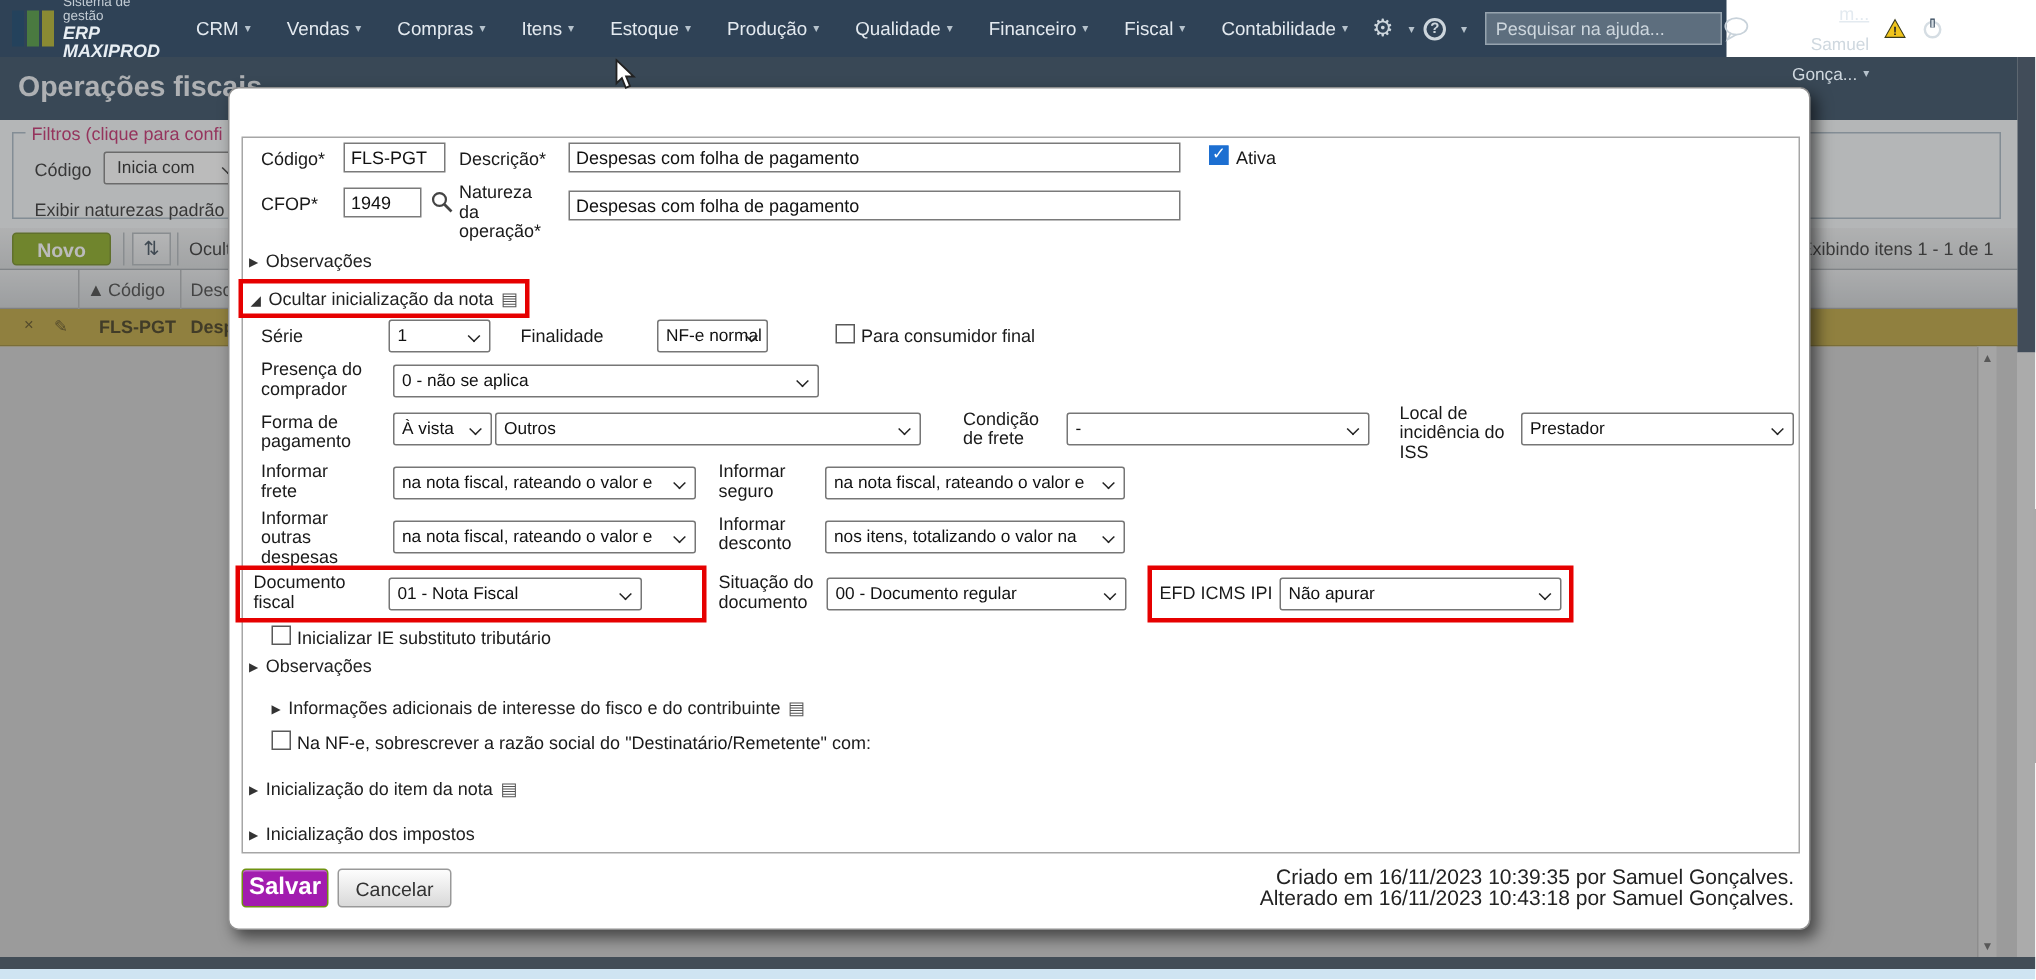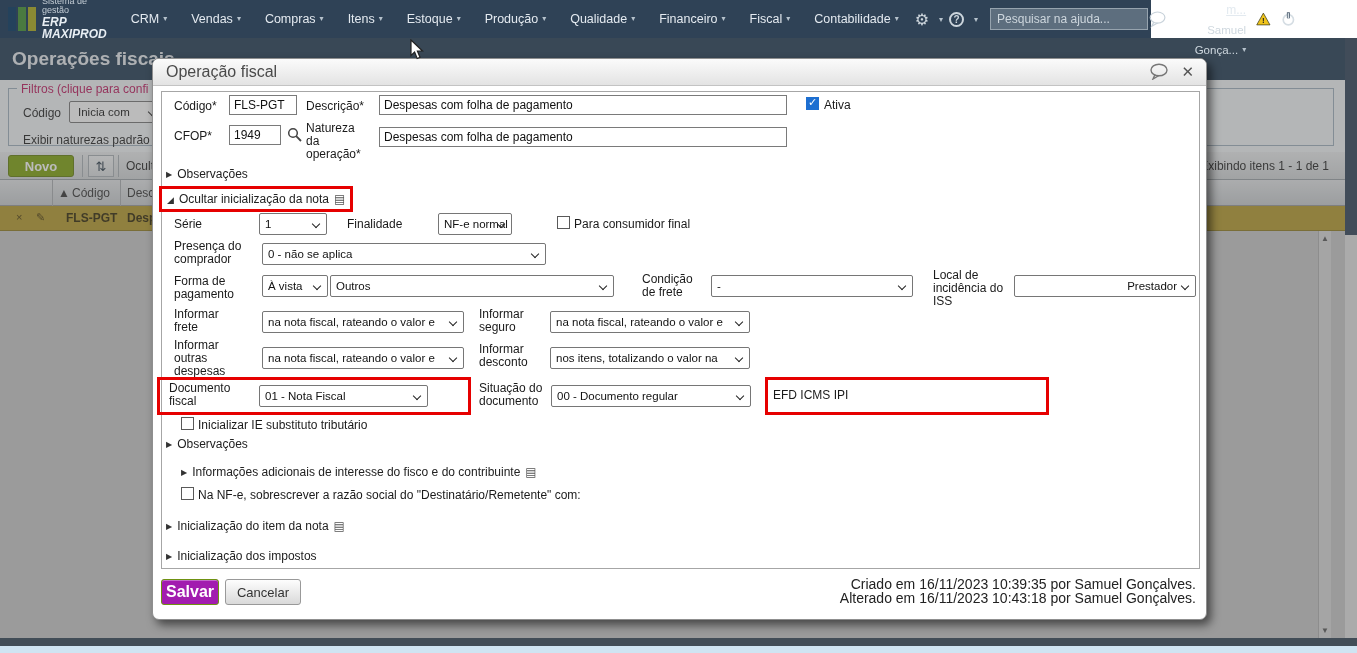--- a/index.html
+++ b/index.html
@@ -228,30 +228,20 @@
       </svg>
       <svg width="20" height="20" viewBox="0 0 20 20">
         <circle cx="10" cy="11" r="7" fill="none" stroke="#d5dde3" stroke-width="2.2"></circle>
         <line x1="10" y1="1" x2="10" y2="9" stroke="#2f4256" stroke-width="4"></line>
         <line x1="10" y1="2" x2="10" y2="9" stroke="#d5dde3" stroke-width="2.2"></line>
       </svg>
     </div>
   </nav>
 
   <div class="modal">
-    <div class="modal-titlebar">
-      <div class="modal-title">Operação fiscal</div>
-      <div class="tb-icons">
-        <svg width="20" height="17" viewBox="0 0 20 17">
-          <ellipse cx="10" cy="7" rx="8" ry="5.8" fill="none" stroke="#777" stroke-width="1.4"></ellipse>
-          <path d="M6 11.5 L4 16 L10 12.5" fill="none" stroke="#777" stroke-width="1.4"></path>
-        </svg>
-        <span class="modal-close">✕</span>
-      </div>
-    </div>
 
     <div class="form-box"></div>
 
     <div class="lbl" style="left:21px; top:41px;">Código*</div>
     <div class="inp" style="left:76px; top:36px; width:68px;">FLS-PGT</div>
     <div class="lbl" style="left:153px; top:41px;">Descrição*</div>
     <div class="inp" style="left:226px; top:36px; width:408px;">Despesas com folha de pagamento</div>
     <div class="cb checked" style="left:653px; top:38px;"></div>
     <div class="lbl" style="left:671px; top:40px;">Ativa</div>
 
@@ -290,21 +280,21 @@
         <span>À vista</span>
       </div>
     <div class="sel" style="left:177px; top:216px; width:284px;">
         <span>Outros</span>
       </div>
     <div class="lbl" style="left:489px; top:214px; width:62px;">Condição de frete</div>
     <div class="sel" style="left:558px; top:216px; width:202px;">
         <span>-</span>
       </div>
     <div class="lbl" style="left:780px; top:210px; width:86px;">Local de incidência do ISS</div>
-    <div class="sel" style="left:861px; top:216px; width:182px;justify-content:flex-end;">
+    <div class="sel" style="left:861px; top:216px; width:182px;">
         <span>Prestador</span>
       </div>
 
     <div class="lbl" style="left:21px; top:249px; width:70px;">Informar frete</div>
     <div class="sel" style="left:109px; top:252px; width:202px;">
         <span>na nota fiscal, rateando o valor e</span>
       </div>
     <div class="lbl" style="left:326px; top:249px; width:70px;">Informar seguro</div>
     <div class="sel" style="left:397px; top:252px; width:200px;">
         <span>na nota fiscal, rateando o valor e</span>
@@ -322,20 +312,23 @@
     <div class="lbl" style="left:16px; top:323px; width:72px;">Documento fiscal</div>
     <div class="sel" style="left:106px; top:326px; width:169px;">
         <span>01 - Nota Fiscal</span>
       </div>
     <div class="redbox" style="left:4px; top:318px; width:314px; height:38px;"></div>
     <div class="lbl" style="left:326px; top:323px; width:72px;">Situação do documento</div>
     <div class="sel" style="left:398px; top:326px; width:200px;">
         <span>00 - Documento regular</span>
       </div>
     <div class="lbl" style="left:620px; top:330px;">EFD ICMS IPI</div>
+    <div class="sel" style="left:700px; top:326px; width:188px;">
+        <span>Não apurar</span>
+      </div>
     <div class="redbox" style="left:612px; top:318px; width:284px; height:38px;"></div>
 
     <div class="cb" style="left:28px; top:358px;"></div>
     <div class="lbl" style="left:45px; top:360px;">Inicializar IE substituto tributário</div>
 
     <div class="toggle" style="left:13px; top:378px;"><span class="tri">▶</span><span>Observações</span></div>
 
     <div class="toggle" style="left:28px; top:406px;"><span class="tri">▶</span><span>Informações adicionais de interesse do fisco e do contribuinte</span><span class="notes-icon">▤</span></div>
 
     <div class="cb" style="left:28px; top:428px;"></div>

